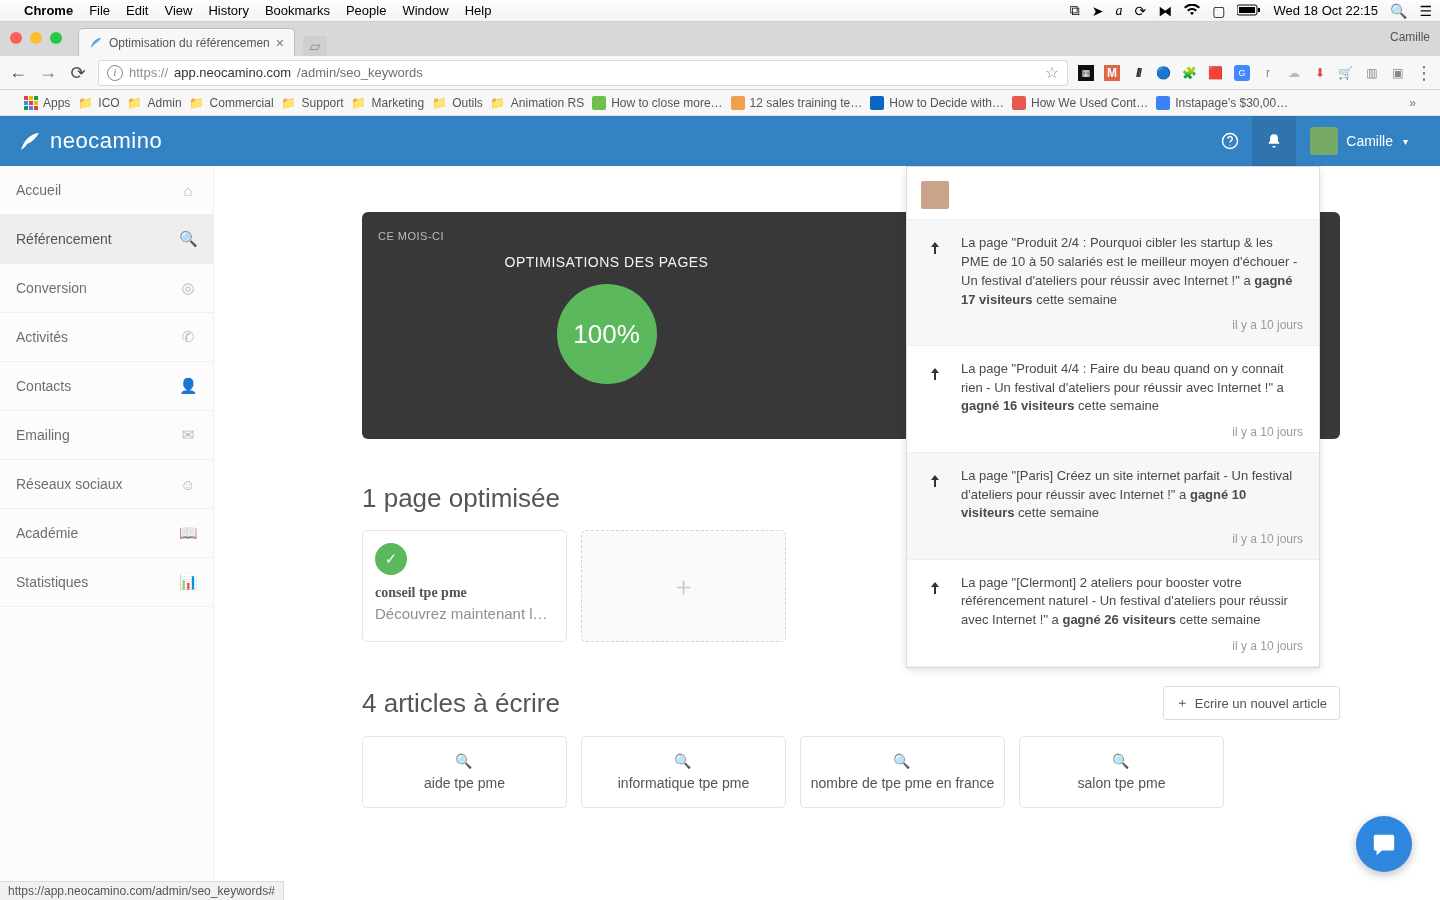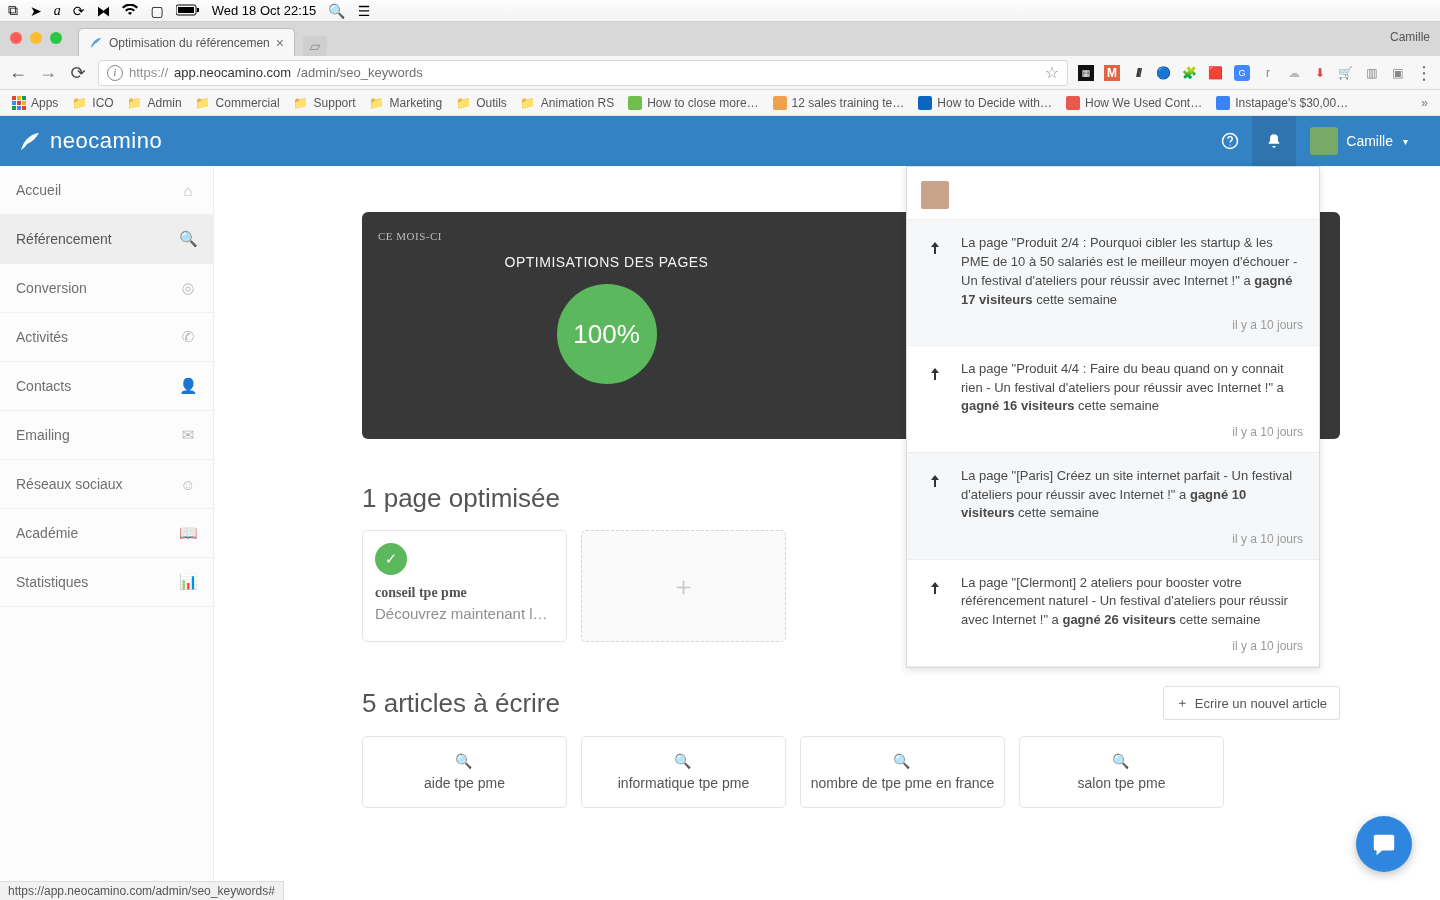--- a/index.html
+++ b/index.html
@@ -26,21 +26,21 @@
 .user-pill { position:absolute; right:10px; top:8px; font-size:12px; color:#555; }
 .toolbar { height: 34px; background:#f7f7f7; border-bottom:1px solid #d8d8d8; display:flex; align-items:center; padding:0 8px; gap:10px; }
 .nav-btn { color:#7a7a7a; font-size:18px; width:20px; text-align:center; }
 .nav-btn.enabled { color:#4a4a4a; }
 .omnibox { flex:1; height:26px; border:1px solid #d9d9d9; border-radius:3px; background:#fff; display:flex; align-items:center; padding:0 8px; gap:6px; font-size:13px; color:#333; }
 .omnibox .info { width:16px; height:16px; border:1px solid #888; border-radius:50%; display:flex; align-items:center; justify-content:center; font-size:10px; color:#666; font-style: italic; font-family: Georgia, serif;}
 .omnibox .proto { color:#8d8d8d; }
 .omnibox .star { margin-left:auto; color:#8d8d8d; font-size:16px; }
 .ext-icons { display:flex; gap:10px; align-items:center; }
 .ext-icons span { width:16px; height:16px; display:inline-flex; align-items:center; justify-content:center; font-size:12px; }
-.bookmarks { height:26px; background:#f7f7f7; border-bottom:1px solid #e4e4e4; display:flex; align-items:center; padding:0 12px; gap:14px; font-size:12px; color:#555; overflow:hidden; white-space:nowrap; }
+.bookmarks { height:26px; background:#f7f7f7; border-bottom:1px solid #e4e4e4; display:flex; align-items:center; padding:0 24px; gap:8px; font-size:12px; color:#555; overflow:hidden; white-space:nowrap; }
 .bm { display:flex; align-items:center; gap:5px; }
 .bm .folder { color:#a8a8a8; }
 .bm .fav { width:14px; height:14px; display:inline-block; border-radius:2px; }
 
 
 .app { height: calc(900px - 22px - 94px); display:flex; flex-direction:column; position:relative; }
 .app-header { height:50px; background:#3382c4; color:#fff; display:flex; align-items:center; padding:0 18px; }
 .logo { display:flex; align-items:flex-end; gap:8px; font-size:22px; font-weight:400; letter-spacing:0.5px; }
 .logo svg { width:24px; height:24px; }
 .header-right { margin-left:auto; display:flex; align-items:center; gap:0; }
@@ -54,21 +54,21 @@
 
 .sidebar { width:214px; background:#fcfcfc; border-right:1px solid #eee; }
 .side-item { height:49px; display:flex; align-items:center; padding:0 16px; color:#6f6f6f; font-size:14px; border-bottom:1px solid #f0f0f0; justify-content:space-between; }
 .side-item.active { background:#eeeeee; color:#555; }
 .side-item .icon { color:#b9b9b9; font-size:15px; width:18px; text-align:center; }
 
 
 .main { flex:1; overflow:auto; padding:28px 100px 40px 148px; position:relative; }
 .page-title { font-size:32px; font-weight:400; color:#555; padding-bottom:16px; border-bottom:1px solid #eee; }
 .dark-panel { margin-top:18px; background:#393838; border-radius:6px; color:#e9e9e9; padding:22px 0 18px; display:flex; position:relative; }
-.dark-panel .label-small { position:absolute; left:16px; top:18px; font-size:11px; letter-spacing:0.5px; color:#bdbdbd;font-family:Liberation Serif, serif; }
+.dark-panel .label-small { position:absolute; left:16px; top:18px; font-size:11px; letter-spacing:0.5px; color:#bdbdbd; }
 .metric { flex:1; display:flex; flex-direction:column; align-items:center; gap:14px; }
 .metric .title { font-size:14px; letter-spacing:0.5px; color:#f4f4f4; margin-top:20px; }
 .circle-solid { width:100px; height:100px; border-radius:50%; background:#5cb85c; color:#fff; display:flex; align-items:center; justify-content:center; font-size:26px; font-weight:300; }
 .circle-ring { width:100px; height:100px; }
 .metric .value-ring { position:relative; }
 .metric .value-ring .num { position:absolute; inset:0; display:flex; align-items:center; justify-content:center; color:#e77a3c; font-size:30px; font-weight:300; }
 .detail-link { font-size:13px; color:#cfcfcf; margin-top:4px; }
 
 .section-title { font-size:26px; color:#555; margin-top:44px; font-weight:400; }
 .cards-row { display:flex; gap:14px; margin-top:16px; }
@@ -101,20 +101,32 @@
 
 
 .status-url { position:absolute; left:0; bottom:0; background:#f1f1f1; border:1px solid #ddd; border-left:none; border-bottom:none; font-size:12px; color:#555; padding:2px 8px; }
 
 .chev { font-size:10px; margin-left:2px; }
 </style>
 </head>
 <body>
 
 <div class="mac-menubar">
+  <div class="left">
+    <span class="apple"></span>
+    <span class="bold">Chrome</span>
+    <span>File</span>
+    <span>Edit</span>
+    <span>View</span>
+    <span>History</span>
+    <span>Bookmarks</span>
+    <span>People</span>
+    <span>Window</span>
+    <span>Help</span>
+  </div>
   <div class="right">
     <span>⧉</span>
     <span>➤</span>
     <span style="font-style:italic;font-family:cursive">a</span>
     <span>⟳</span>
     <span>⧓</span>
     <span><svg width="16" height="12" viewBox="0 0 16 12">
           <path d="M8 11 L6 9 A3 3 0 0 1 10 9 Z M3 6 A7 7 0 0 1 13 6 L11.5 7.5 A5 5 0 0 0 4.5 7.5 Z M0 3 A11 11 0 0 1 16 3 L14.5 4.5 A9 9 0 0 0 1.5 4.5 Z" fill="#000"></path>
         </svg></span>
     <span>▢</span>
@@ -340,21 +352,21 @@
           <div class="check">✓</div>
           <div class="ct">conseil tpe pme</div>
           <div class="cd">Découvrez maintenant le fut…</div>
         </div>
         <div class="add-card">
           <span>＋</span>
         </div>
       </div>
 
       <div class="articles-head">
-        <div class="section-title" style="margin-top:0">5 articles à écrire</div>
+        <div class="section-title" style="margin-top:0">4 articles à écrire</div>
         <button class="btn-outline">
           <span>＋</span>
           <span>Ecrire un nouvel article</span>
         </button>
       </div>
       <div class="article-row">
           <div class="article-card">
             <span class="mag">🔍</span>
             <span>aide tpe pme</span>
           </div>

